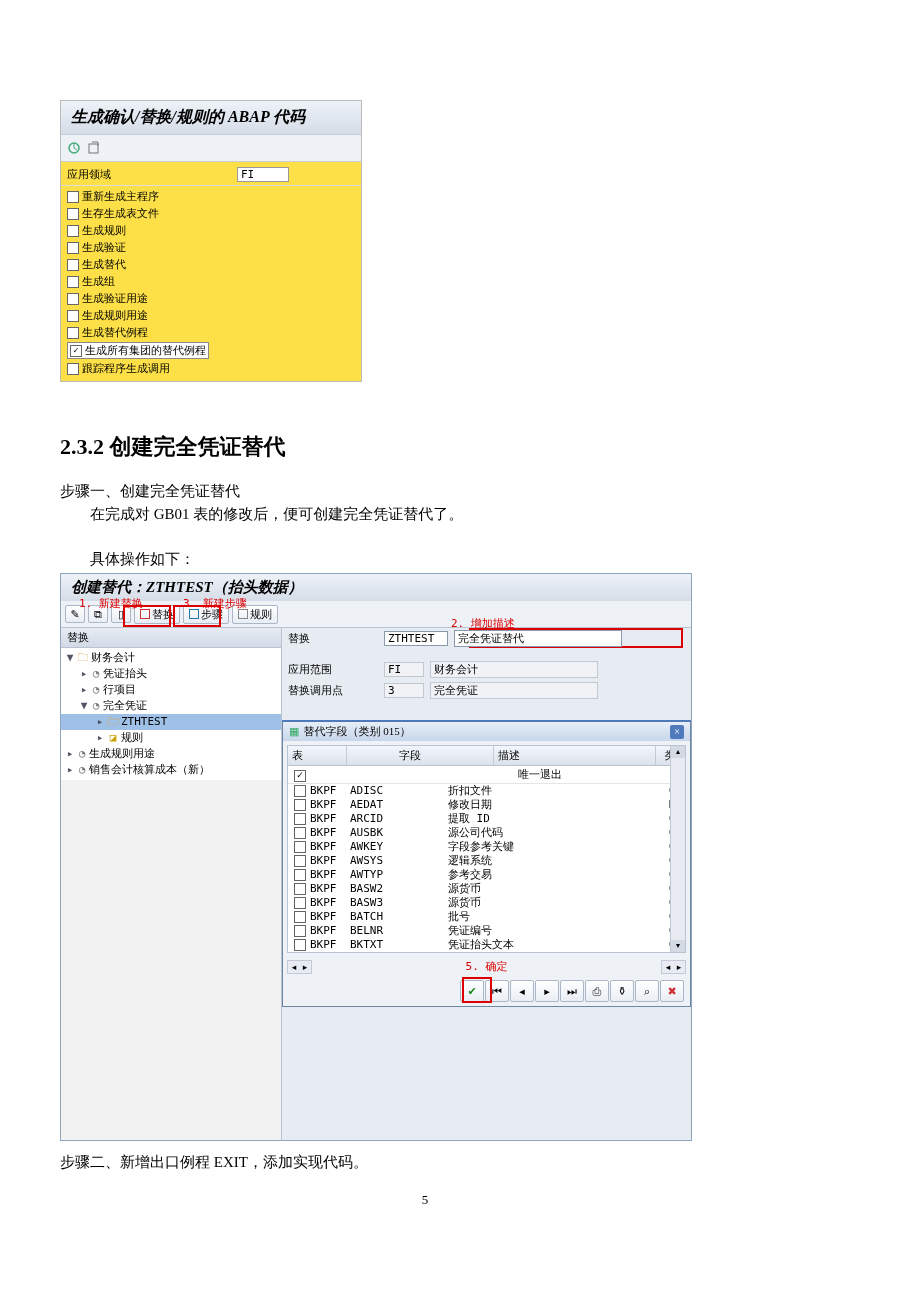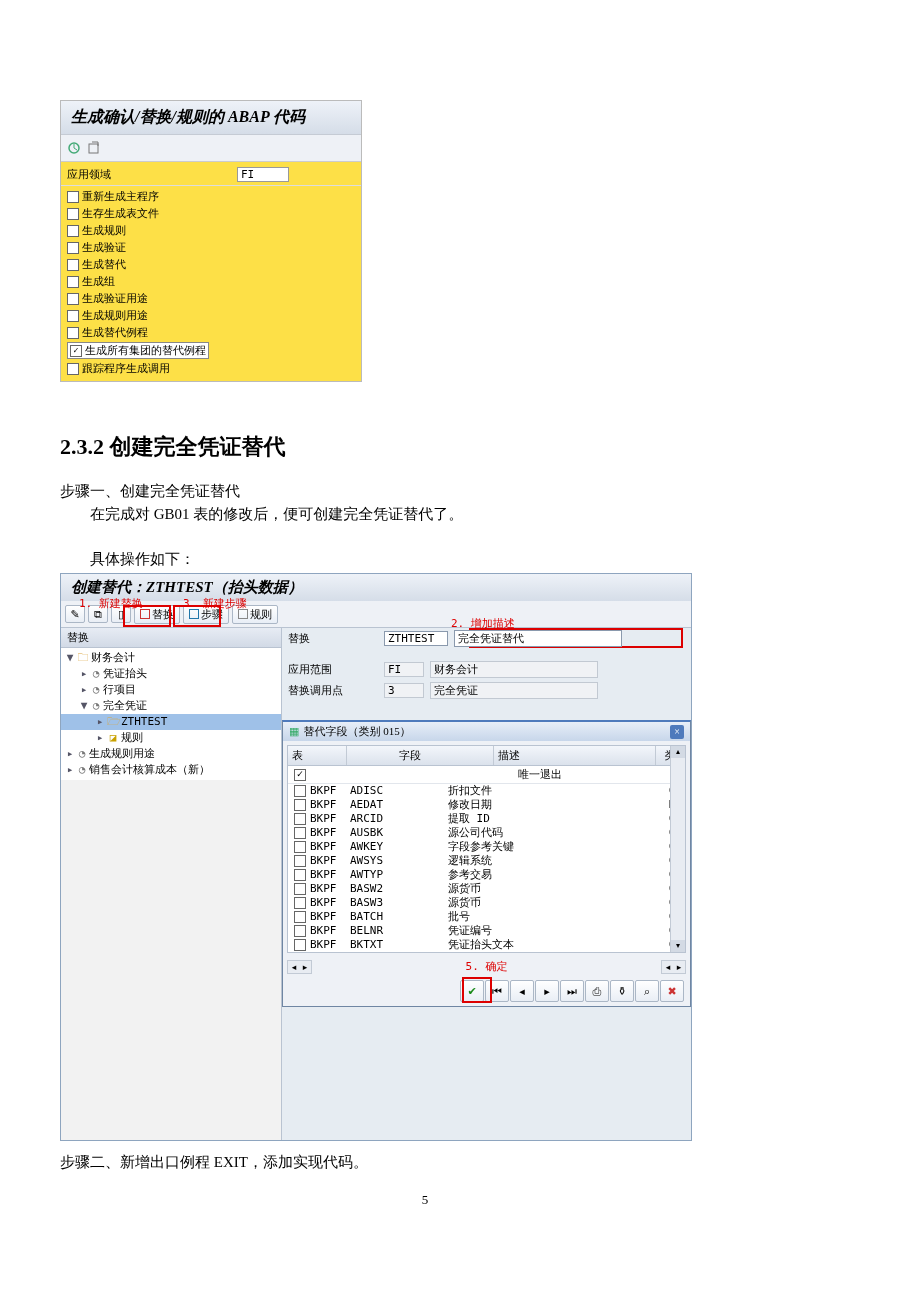--- a/index.html
+++ b/index.html
@@ -91,21 +91,21 @@
   .rp-in{border:1px solid #8a99ad;background:#fff;padding:0 3px;font-family:monospace;}
   .rp-ro{border:1px solid #c2c9d2;background:#f0f2f5;padding:0 3px;}
   
   .popup{position:absolute;left:0;right:0;top:92px;background:#eef1f6;border:1px solid #6f86a3;border-top:2px solid #4e7abc;}
   .popup-title{background:linear-gradient(#e7eef8,#c7d6ea);padding:2px 6px;display:flex;align-items:center;font-family:"SimSun";}
   .popup-title .cls{margin-left:auto;width:14px;height:14px;background:#4e7abc;color:#fff;text-align:center;line-height:14px;font-size:10px;border-radius:2px;}
   .popup-body{background:#fff;margin:4px;border:1px solid #b9c3d1;position:relative;}
   .grid-head{display:flex;background:linear-gradient(#f3f6fb,#dbe2ec);border-bottom:1px solid #b9c3d1;}
   .gh{padding:2px 4px;font-size:11px;border-right:1px solid #c2cad5;font-family:"SimSun";}
   .gh.c1{width:50px;} .gh.c2{width:90px;margin-left:48px;} .gh.c3{flex:1;} .gh.c4{width:20px;text-align:center;}
-  .first-row{display:flex;align-items:flex-start;border-bottom:1px solid #e2e6ec;gap:35px;}
+  .first-row{display:flex;align-items:flex-end;border-bottom:1px solid #e2e6ec;gap:35px;}
   .first-row>div{padding:1px 4px;font-size:11px;}
   .sm-cb{width:10px;height:10px;border:1px solid #666;display:inline-block;margin:0 2px;}
   .grid{font-family:monospace;font-size:11px;}
   .gr{display:flex;align-items:center;line-height:14px;}
   .gr>div{padding:0 4px;}
   .gr .c1{width:50px;display:flex;align-items:center;gap:2px;}
   .gr .c2{width:90px;}
   .gr .c3{flex:1;font-family:"SimSun",monospace;}
   .gr .c4{width:18px;text-align:center;}
   .scrl{position:absolute;right:0;top:0;bottom:0;width:14px;background:#e8ecf2;border-left:1px solid #c2cad5;}

